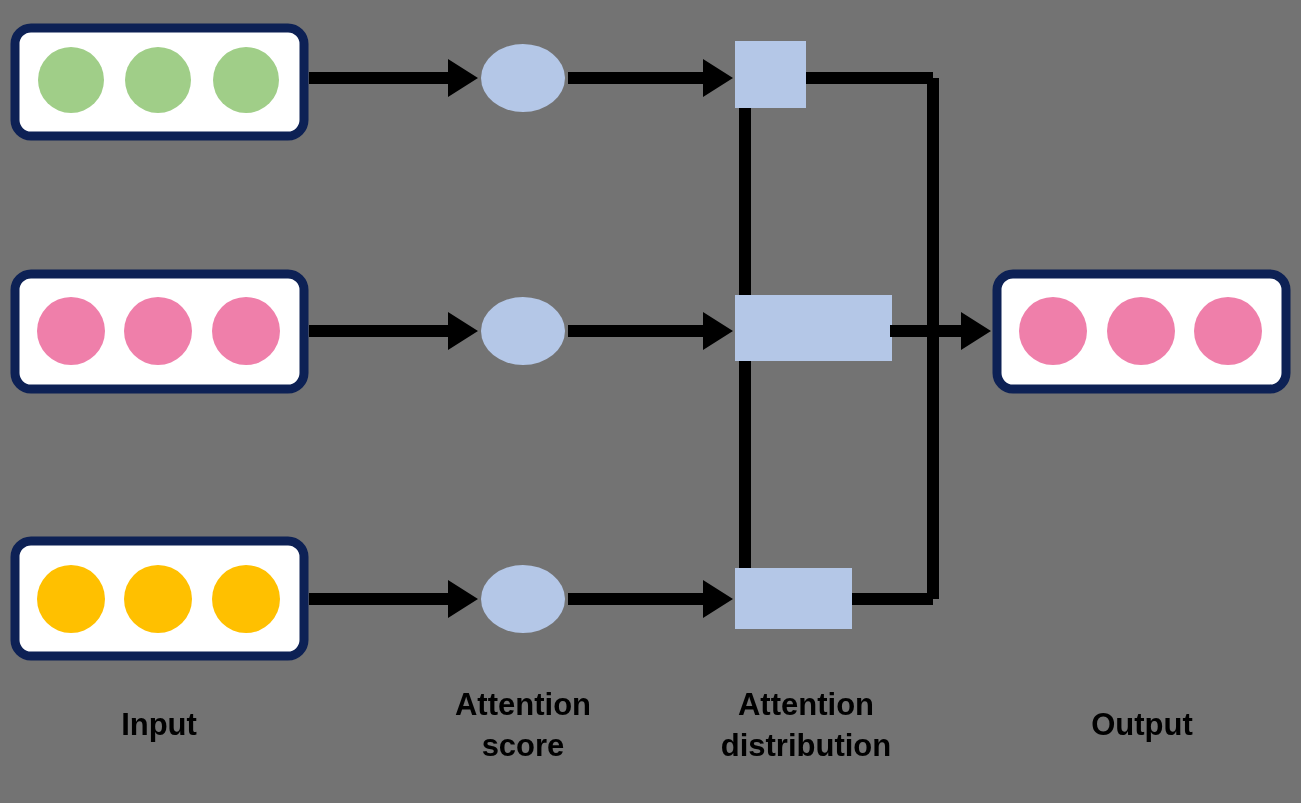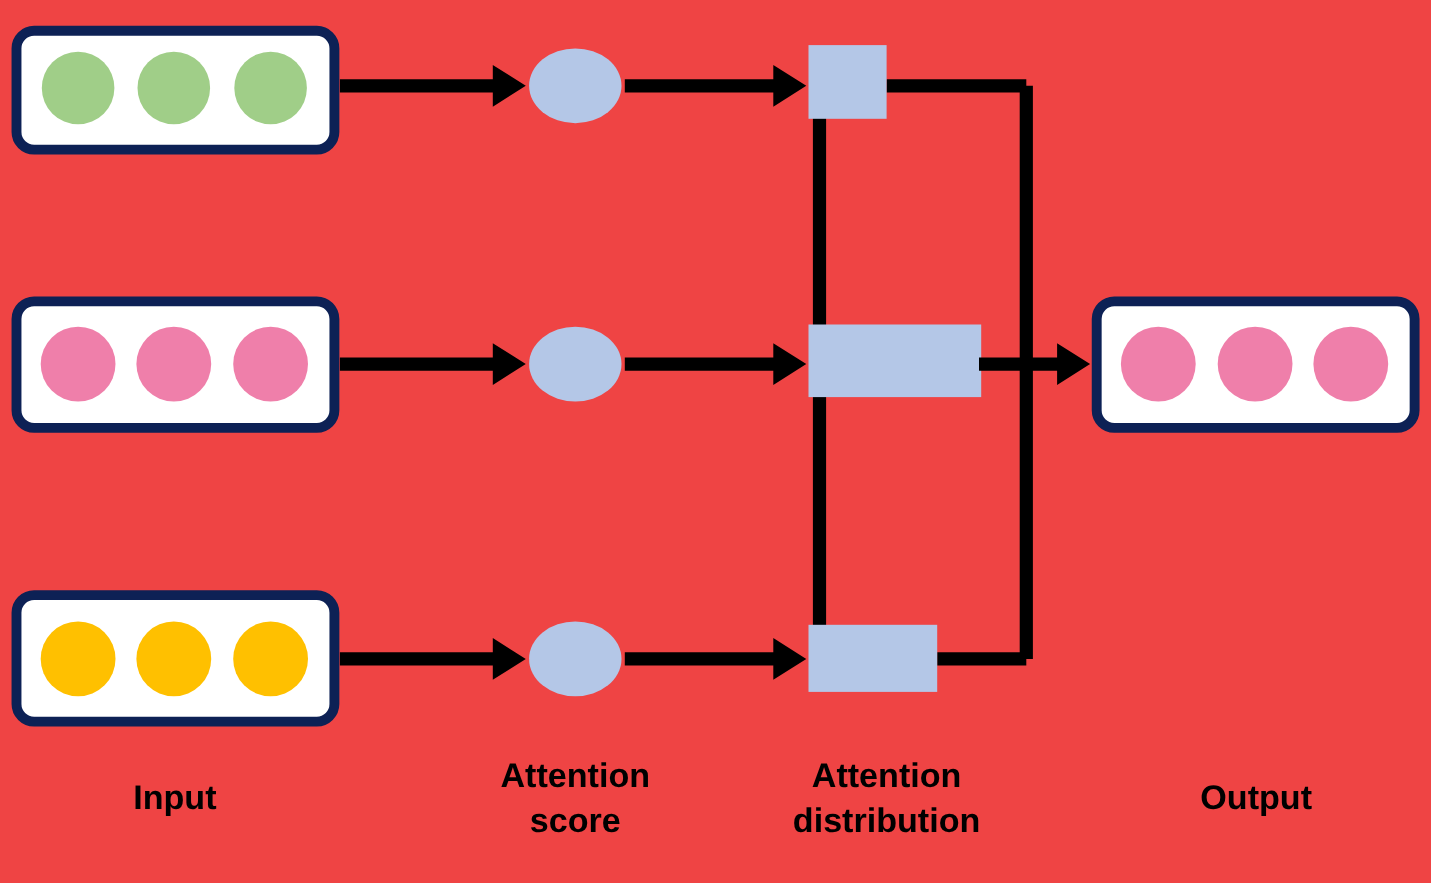--- a/index.html
+++ b/index.html
@@ -8,21 +8,21 @@
     padding: 0;
     background: #ffffff;
   }
   body {
     font-family: "Liberation Sans", sans-serif;
   }
   #diagram-root {
     position: relative;
     width: 1301px;
     height: 803px;
-    background: #ef4444;
+    background: #737373;
     overflow: hidden;
   }
   #diagram-svg {
     position: absolute;
     left: 0;
     top: 0;
     width: 1301px;
     height: 803px;
   }
   .col-label {

